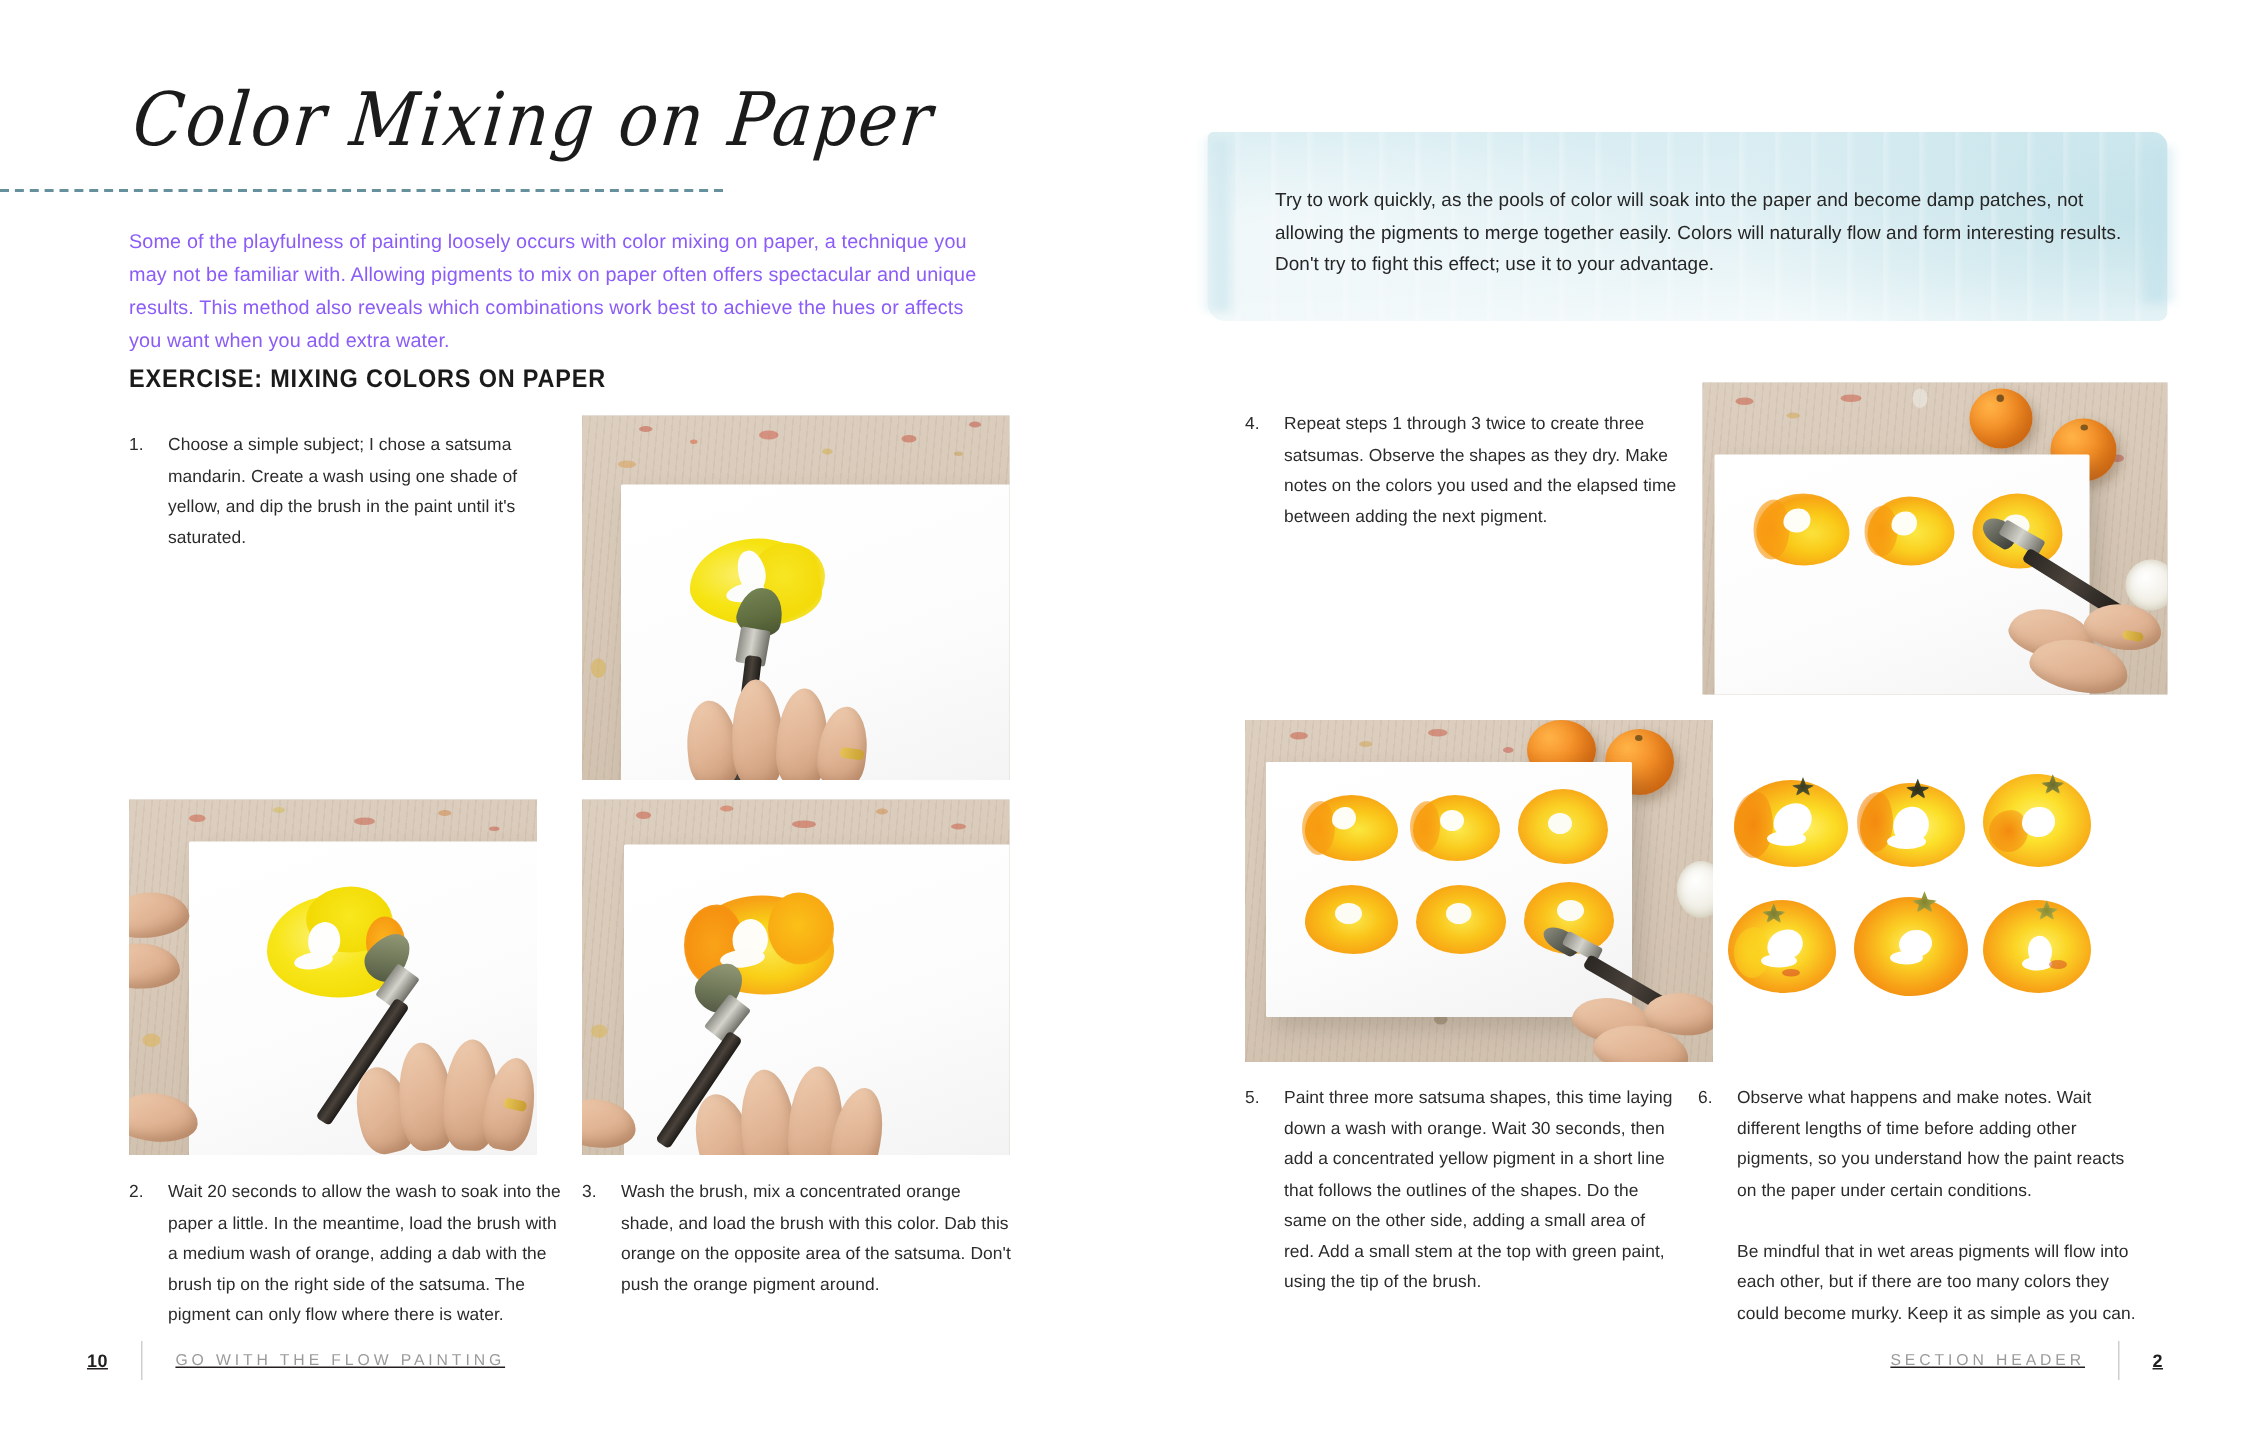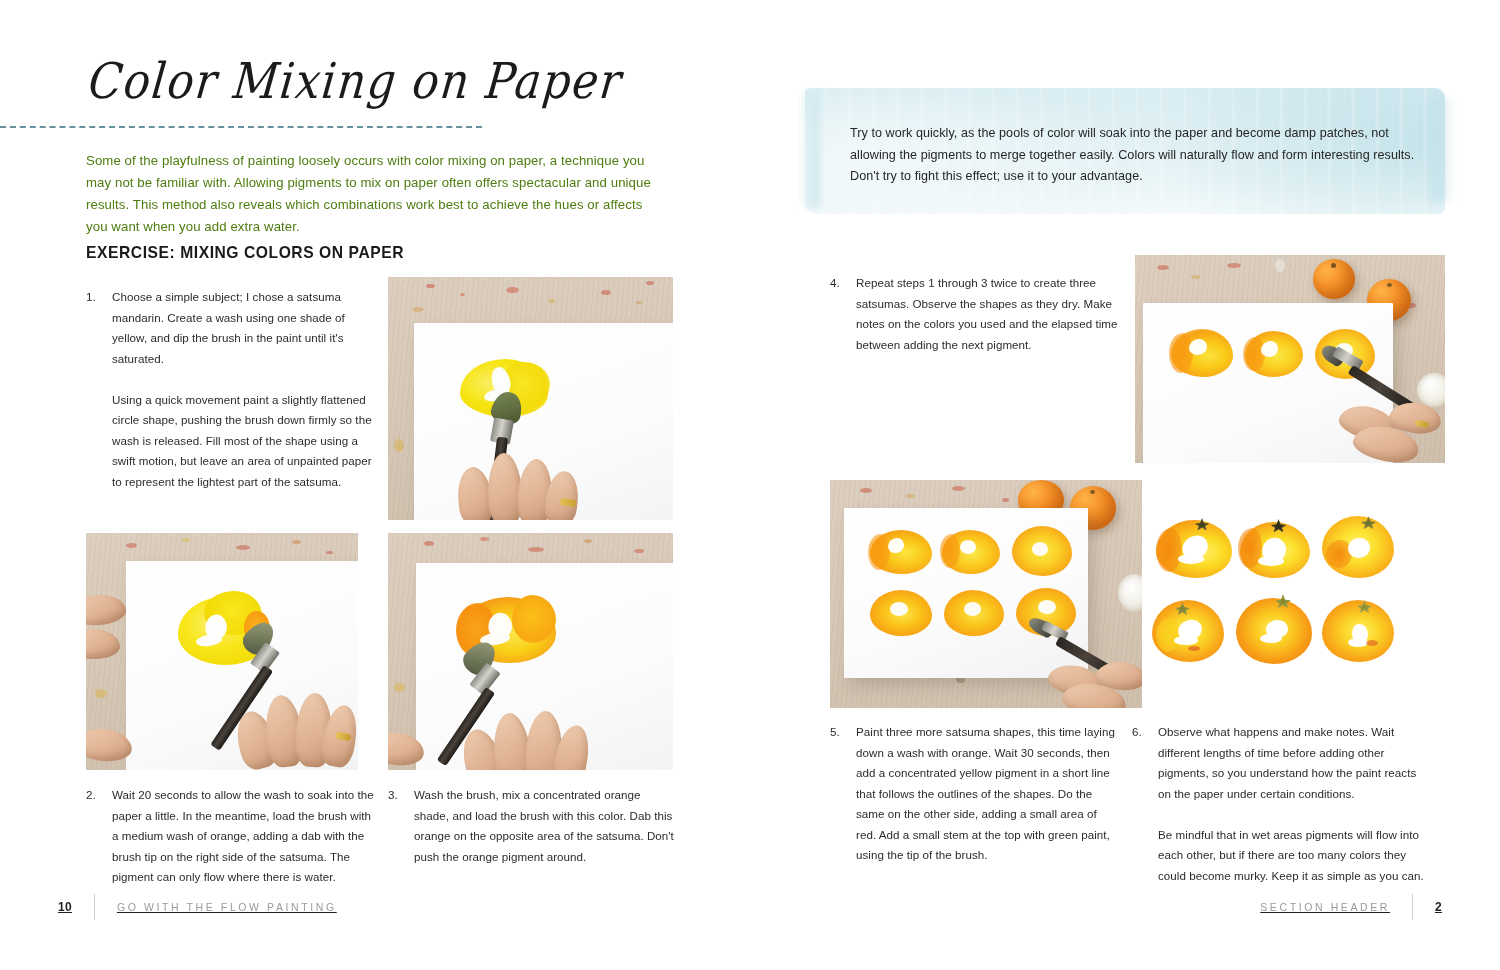--- a/index.html
+++ b/index.html
@@ -57,21 +57,21 @@
   }
 
   
   .intro {
     position: absolute;
     left: 86px;
     top: 150px;
     width: 572px;
     font-size: 13.2px;
     line-height: 22px;
-    color: #4d7c0f;
+    color: #8b5cf6;
     letter-spacing: .1px;
   }
 
   .exercise-head {
     position: absolute;
     left: 86px;
     top: 243px;
     font-size: 17px;
     font-weight: 700;
     letter-spacing: .6px;
@@ -267,21 +267,20 @@
     <div class="title-script">Color Mixing on Paper</div>
 
     <div class="intro">Some of the playfulness of painting loosely occurs with color mixing on paper, a technique you may not be familiar with. Allowing pigments to mix on paper often offers spectacular and unique results. This method also reveals which combinations work best to achieve the hues or affects you want when you add extra water.</div>
 
     <div class="exercise-head">EXERCISE: MIXING COLORS ON PAPER</div>
 
     <div class="step" style="left:86px; top:287px; width:286px;">
       <div class="num">1.</div>
       <div class="body">
         <p>Choose a simple subject; I chose a satsuma mandarin. Create a wash using one shade of yellow, and dip the brush in the paint until it's saturated.</p>
-        <p>Using a quick movement paint a slightly flattened circle shape, pushing the brush down firmly so the wash is released. Fill most of the shape using a swift motion, but leave an area of unpainted paper to represent the lightest part of the satsuma.</p>
       </div>
     </div>
 
     <div class="photo" style="left:388px; top:277px; width:285px; height:243px;">
       <div class="inner">
         <div class="wood"></div>
         <div class="splat" style="left:38px; top:7px; width:9px; height:4px; background:#c85a45;"></div>
         <div class="splat" style="left:72px; top:16px; width:5px; height:3px; background:#d6653f;"></div>
         <div class="splat" style="left:118px; top:10px; width:13px; height:6px; background:#cd604a;"></div>
         <div class="splat" style="left:160px; top:22px; width:7px; height:4px; background:#d2b14e;"></div>

